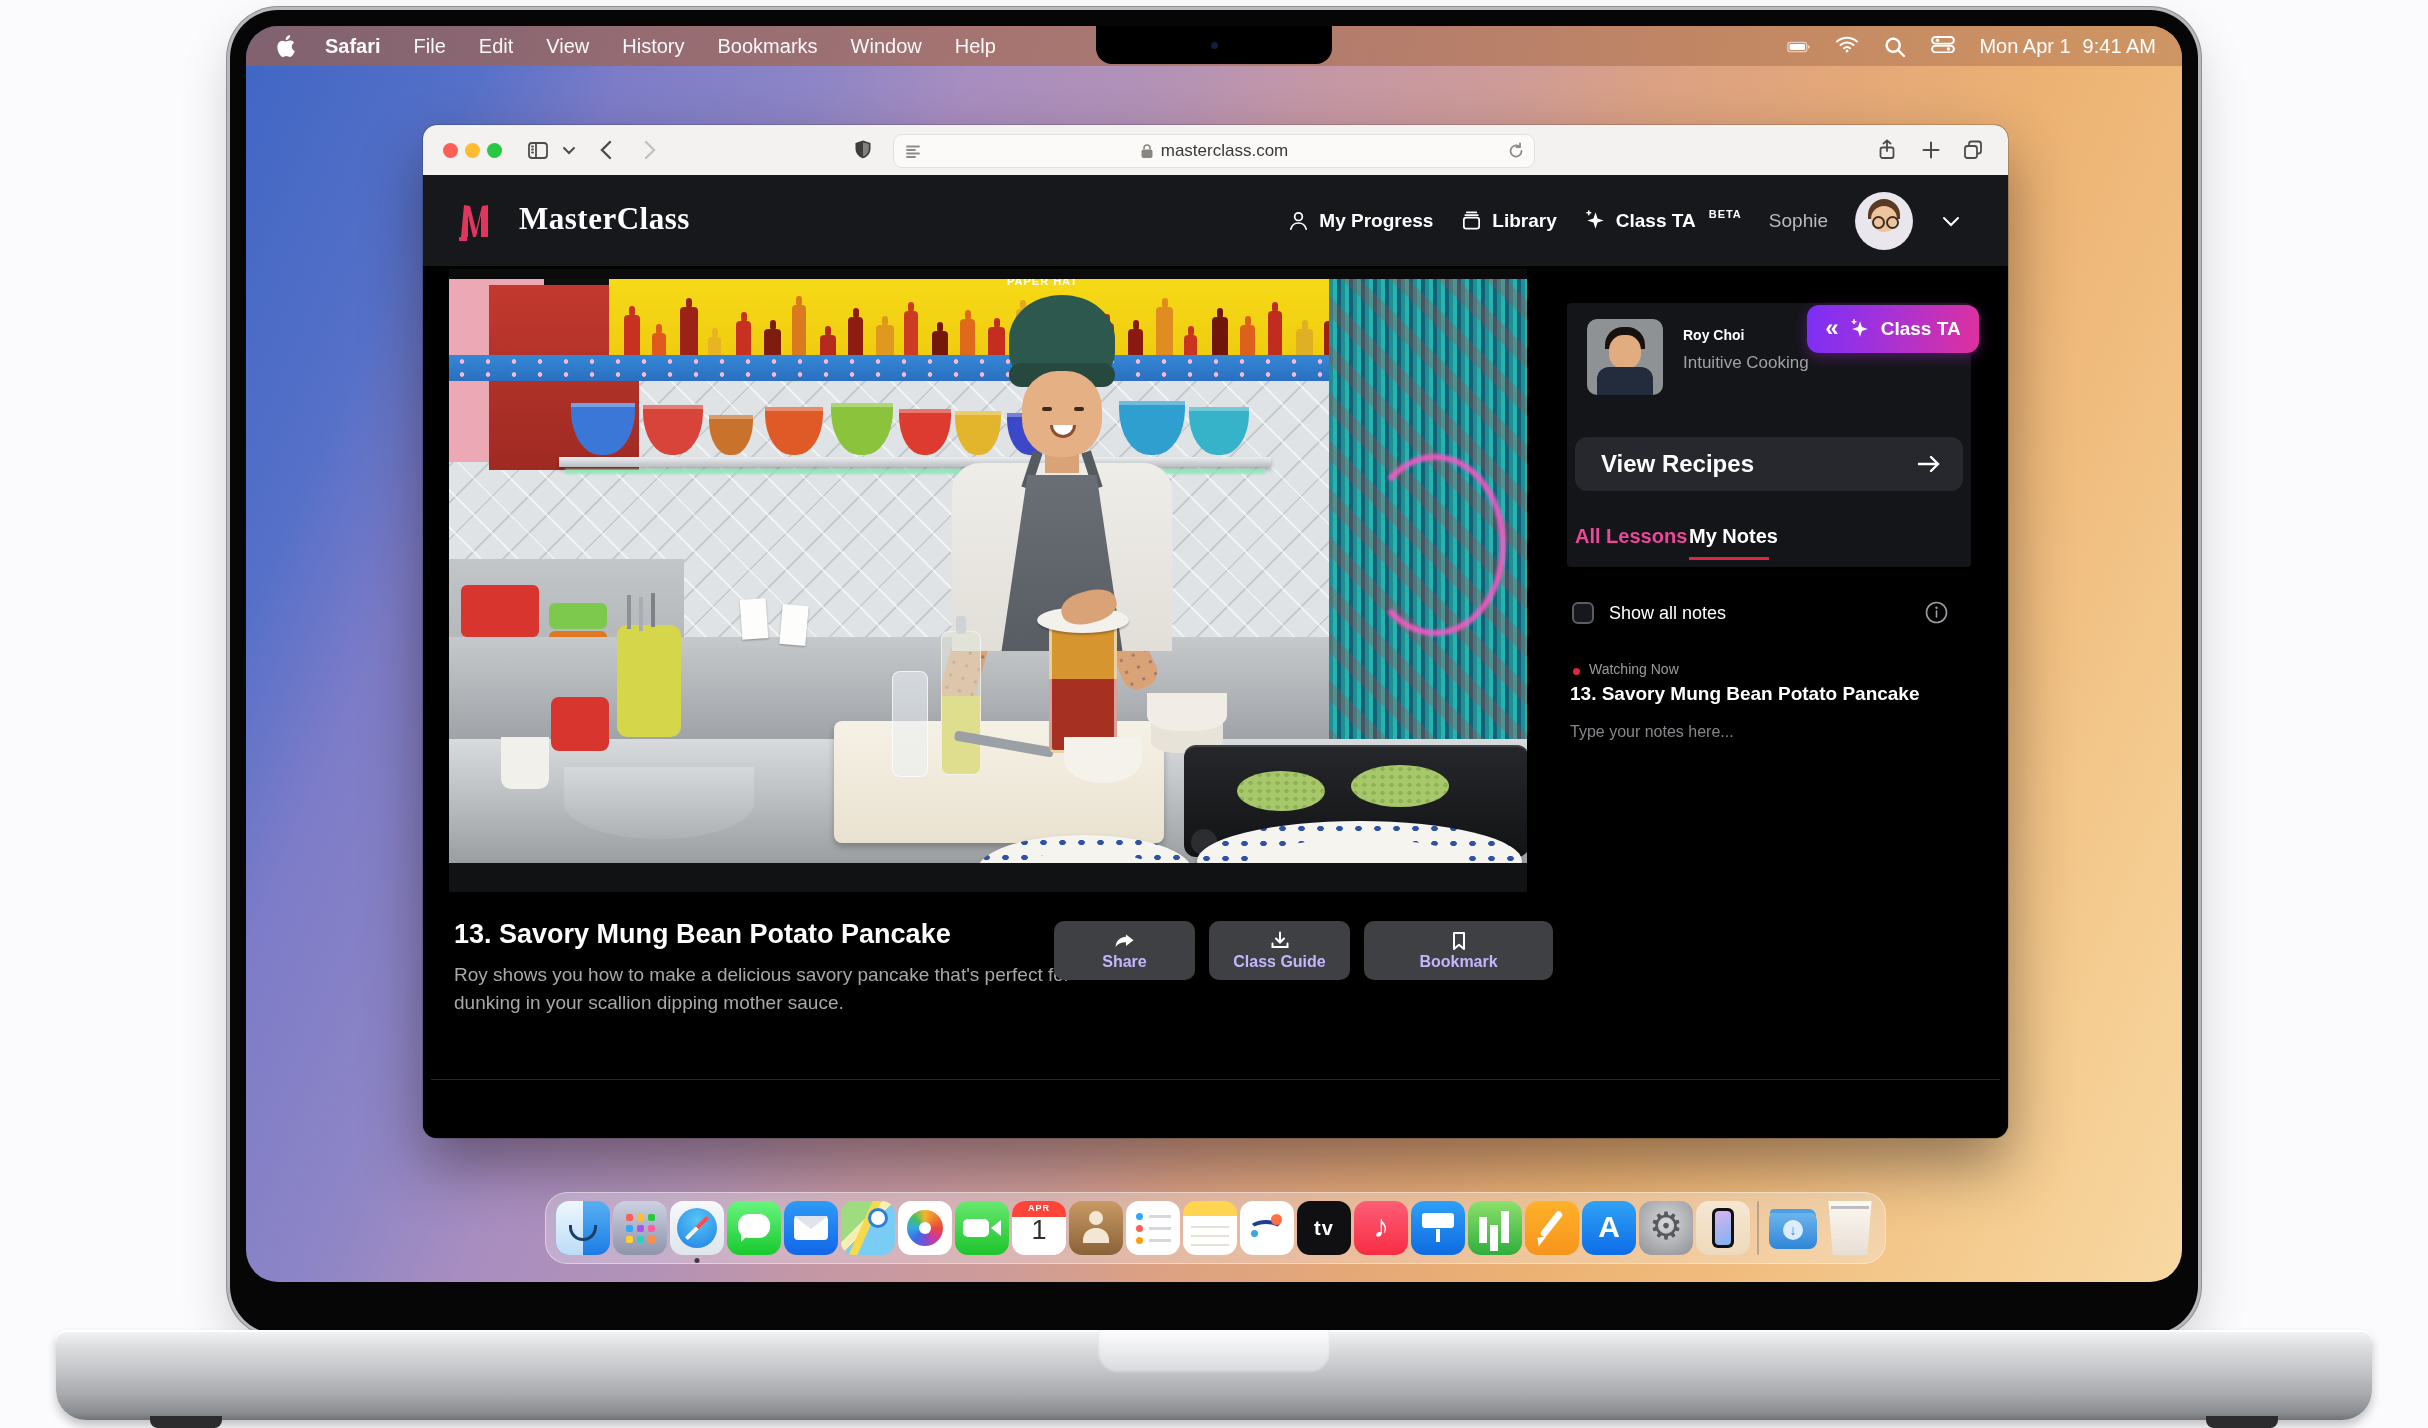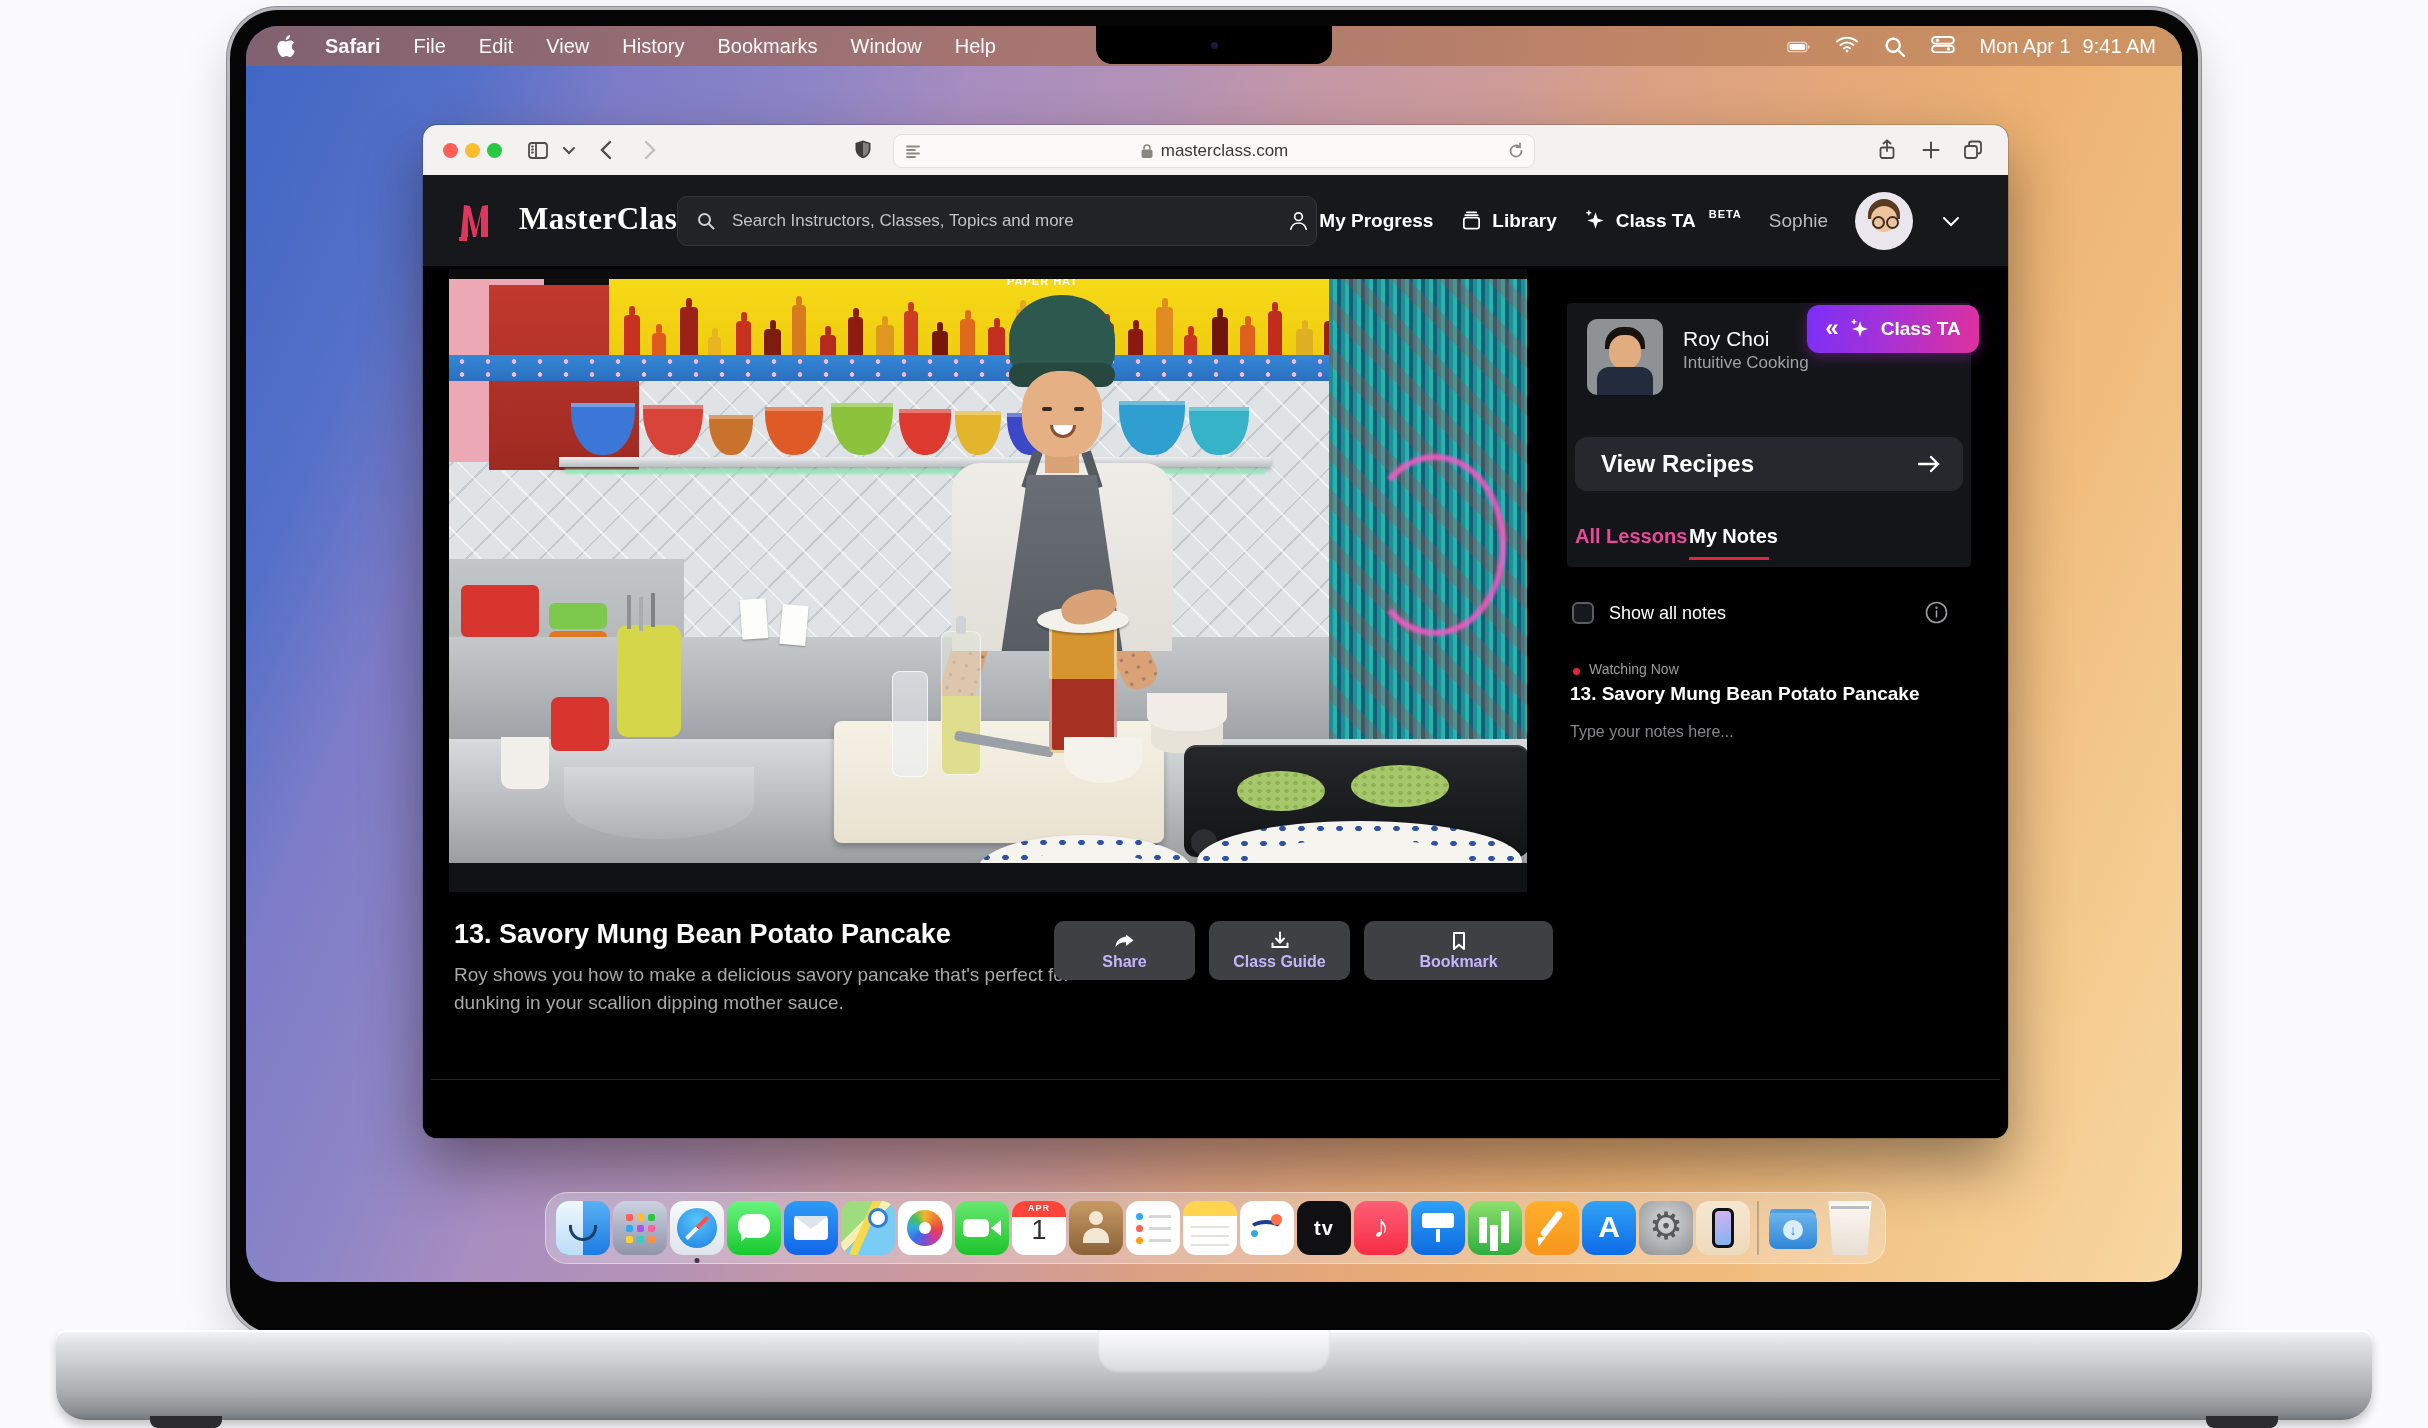--- a/index.html
+++ b/index.html
@@ -144,21 +144,21 @@
   .sc-rc{left:688px;top:352px;width:30px;height:26px;background:#f6a8c8;border-radius:50% 50% 0 0;transform:rotate(-6deg);
      display:flex;align-items:center;justify-content:center;font-size:9px;font-weight:700;color:#c03468;clip-path:polygon(50% 100%,0 38%,7% 12%,30% 0,50% 16%,70% 0,93% 12%,100% 38%);}
   .sc-topblack{left:0;top:0;width:1078px;height:10px;background:#0b0b0b;}
 
   
   .panel{position:absolute;left:1144px;top:128px;width:404px;height:264px;background:#141519;border-radius:4px;}
   .ravatar{position:absolute;left:20px;top:16px;width:76px;height:76px;border-radius:10px;background:#8f9295;overflow:hidden;}
   .rv-hair{position:absolute;left:18px;top:8px;width:40px;height:22px;background:#17120e;border-radius:18px 18px 0 0;}
   .rv-face{position:absolute;left:22px;top:16px;width:32px;height:34px;background:#e0ac80;border-radius:45%;}
   .rv-shirt{position:absolute;left:10px;top:48px;width:56px;height:28px;background:#232c3c;border-radius:12px 12px 0 0;}
-  .rname{position:absolute;left:116px;top:24px;font-size:21px;font-weight:400;color:#fff;}
+  .rname{position:absolute;left:116px;top:24px;font-size:14px;font-weight:700;color:#fff;}
   .rcourse{position:absolute;left:116px;top:50px;font-size:17px;color:#9fa1a5;}
   .vrbtn{position:absolute;left:8px;top:134px;width:388px;height:54px;background:#26282d;border-radius:12px;cursor:pointer;}
   .vrbtn .lbl{position:absolute;left:26px;top:13px;font-size:24px;font-weight:700;color:#fff;}
   .vrbtn .arr{position:absolute;right:20px;top:13px;width:28px;height:28px;color:#fff;}
   .tab{position:absolute;top:222px;font-size:20px;font-weight:700;cursor:pointer;}
   .tab.all{left:8px;color:#ec4899;}
   .tab.notes{left:122px;color:#fff;}
   .tabline{position:absolute;left:122px;top:254px;width:80px;height:3px;background:#e0263c;}
   .ctabtn{position:absolute;left:1384px;top:130px;width:172px;height:48px;border-radius:12px;cursor:pointer;z-index:5;
      background:linear-gradient(100deg,#7b2ff7 0%,#a432d8 45%,#e0309c 100%);box-shadow:0 4px 14px rgba(160,40,200,.4);
@@ -391,29 +391,20 @@
       <div class="mcpage">
         <div class="mchead">
           <span class="mclogo">
             <svg viewBox="0 0 46 44">
                 <path d="M4 8h8l4 20V8h-1l8 0v30h-7V18l-4 20H8L4 18v16H1" fill="none"></path>
                 <path d="M6 6l6 1 6 24L24 7l6-1v32h-7V16l-5 22h-3L10 16v22H3z" fill="#e0355c"></path>
                 <rect x="1" y="38" width="8" height="4" fill="#e0355c"></rect>
               </svg>
           </span>
           <span class="mcbrand">MasterClass</span>
-          <div class="mcsearch">
-            <span style="width:20px;height:20px;color:#cfd0d3;flex:0 0 auto">
-              <svg viewBox="0 0 20 20" fill="none" stroke="currentColor" stroke-width="2" stroke-linecap="round">
-                  <circle cx="8.5" cy="8.5" r="5.5"></circle>
-                  <path d="M13 13l4.5 4.5"></path>
-                </svg>
-            </span>
-            <input placeholder="Search Instructors, Classes, Topics and more" style="">
-          </div>
           <div class="mcnav">
             <span class="navitem">
               <svg viewBox="0 0 24 24" fill="none" stroke="#fff" stroke-width="1.8">
                   <circle cx="12" cy="8" r="4"></circle>
                   <path d="M4 21c1.1-4.3 4.2-6.4 8-6.4s6.9 2.1 8 6.4" stroke-linecap="round"></path>
                 </svg>
               <span>My Progress</span>
             </span>
             <span class="navitem">
               <svg viewBox="0 0 24 24" fill="none" stroke="#fff" stroke-width="1.8" stroke-linecap="round">

